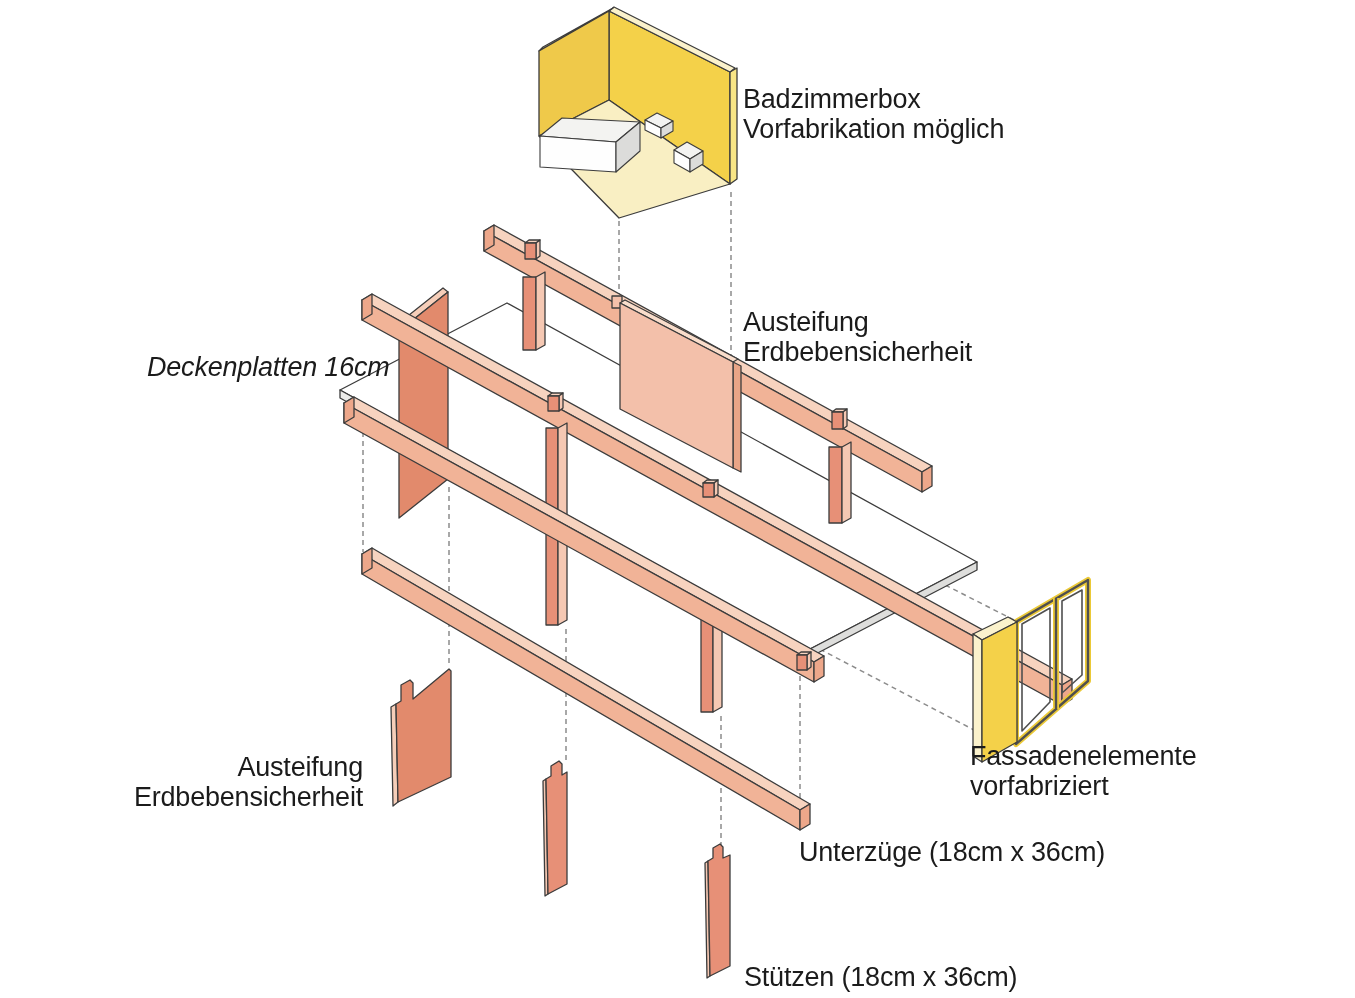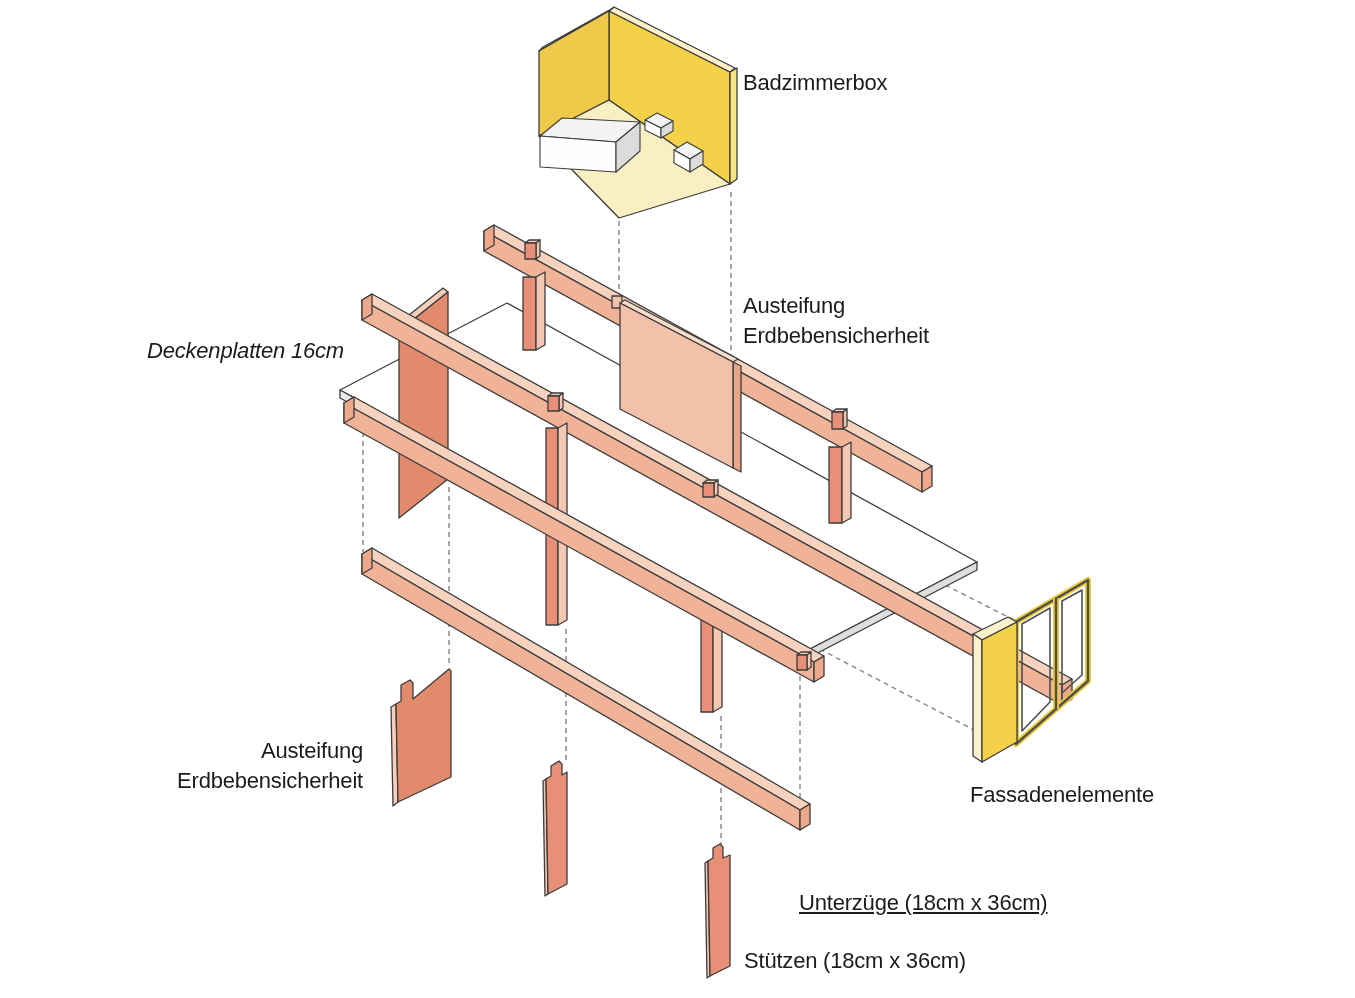--- a/index.html
+++ b/index.html
@@ -12,22 +12,22 @@
     --yellow-wall:#F4D149; --yellow-inner:#EFC94A; --yellow-floor:#F9EFC3;
     --yellow-strip:#F8E586; --yellow-pale:#FBF2CC;
     --tub-top:#F3F3F1; --tub-front:#FEFEFE; --tub-side:#DCDCDA;
     --frame-dark:#4F4F4F; --frame-yellow:#EBC937;
     --bg:#FFFFFF;
   }
   html,body{margin:0;padding:0;background:var(--bg);}
   .stage{position:relative;width:1355px;height:998px;background:var(--bg);overflow:hidden;
          font-family:"Liberation Sans",sans-serif;}
   svg{position:absolute;left:0;top:0;}
-  .lbl{position:absolute;font-size:22px;line-height:30px;color:var(--text);
-       letter-spacing:-0.2px;white-space:nowrap;}
+  .lbl{position:absolute;font-size:27px;line-height:30px;color:var(--text);
+       letter-spacing:-0.2px;white-space:nowrap;margin-top:16px;}
   .lbl.right{text-align:right;}
   polygon,path,line{shape-rendering:geometricPrecision;}
 </style>
 </head>
 <body>
 
 <div class="stage">
 
 <svg width="1355" height="998" viewBox="0 0 1355 998">
   <g stroke="var(--outline)" stroke-width="1.3" stroke-linejoin="round" fill="none">
@@ -185,41 +185,43 @@
         <polygon fill="var(--yellow-pale)" points="973,634 1008,617 1017,622 982,640"></polygon>
         <polygon fill="var(--yellow-pale)" points="973,634 982,640 982,762 973,756"></polygon>
         <polygon fill="var(--yellow-wall)" points="982,640 1017,622 1017,742 982,762"></polygon>
       </g>
     </g>
   </g>
 </svg>
 
 <div class="lbl" style="left:743px;top:68px;">
   <div>Badzimmerbox</div>
+  <div>Vorfabrikation möglich</div>
 </div>
 
 <div class="lbl" style="left:743px;top:291px;">
   <div>Austeifung</div>
   <div>Erdbebensicherheit</div>
 </div>
 
 <div class="lbl" style="left:147px;top:336px;font-style:italic;">
   <span>Deckenplatten 16cm</span>
 </div>
 
 <div class="lbl right" style="left:120px;top:736px;width:243px;">
   <div>Austeifung</div>
   <div>Erdbebensicherheit</div>
 </div>
 
-<div class="lbl" style="left:970px;top:780px;">
+<div class="lbl" style="left:970px;top:725px;">
   <div>Fassadenelemente</div>
-</div>
-
-<div class="lbl" style="left:799px;top:888px;text-decoration:underline;">
+  <div>vorfabriziert</div>
+</div>
+
+<div class="lbl" style="left:799px;top:821px;">
   <span>Unterzüge (18cm x 36cm)</span>
 </div>
 
 <div class="lbl" style="left:744px;top:946px;text-align:right;">
   <span>Stützen (18cm x 36cm)</span>
 </div>
 
 </div>
 
 </body></html>

